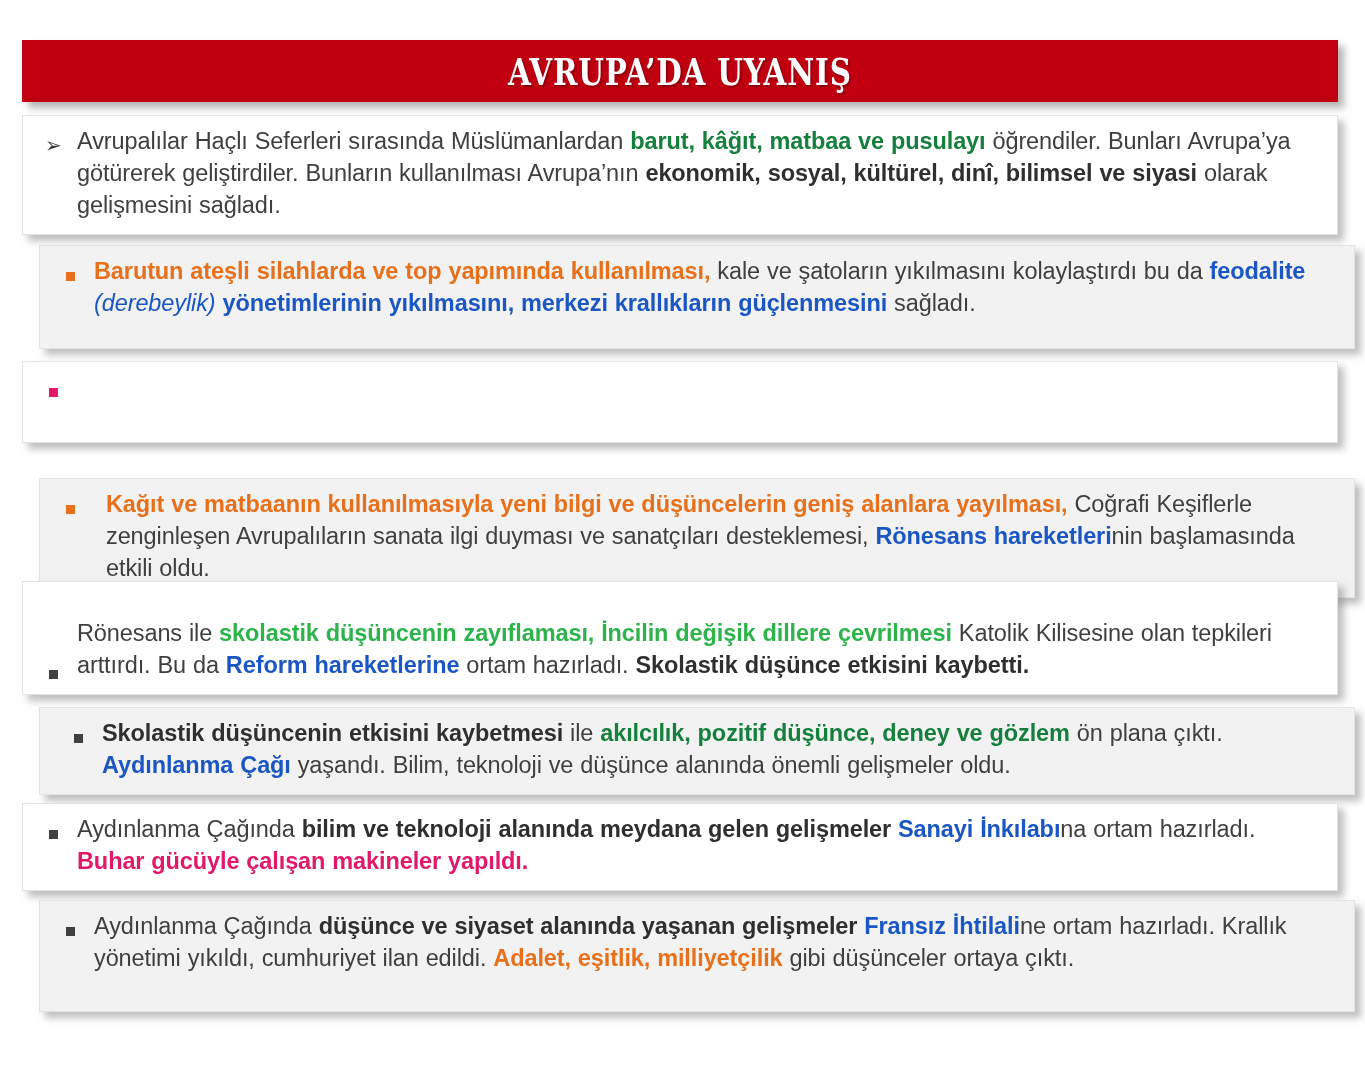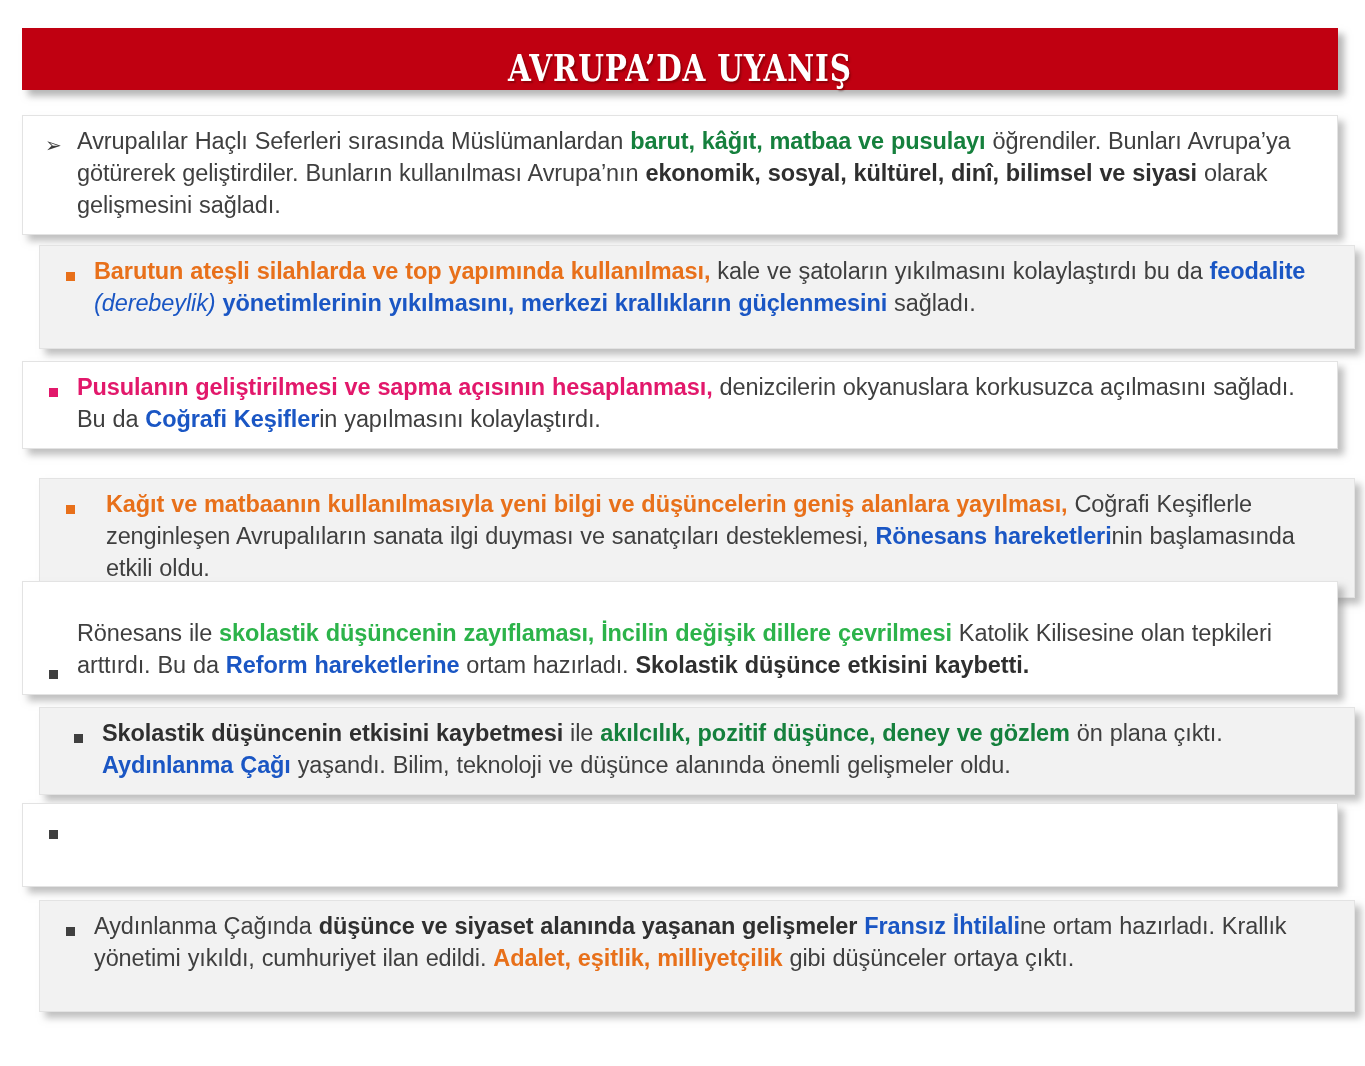--- a/index.html
+++ b/index.html
@@ -20,27 +20,27 @@
     width: 1365px;
     height: 1066px;
     padding: 0;
     box-sizing: border-box;
   }
 
   
   .title-banner {
     position: absolute;
     left: 22px;
-    top: 28px;
+    top: 40px;
     width: 1316px;
     height: 62px;
     background: #C00011;
     box-shadow: 6px 6px 7px rgba(120,120,120,0.55);
     display: flex;
-    align-items: flex-end;
+    align-items: center;
     justify-content: center;
   }
   .title-text {
     font-family: "DejaVu Serif", serif;
     font-weight: bold;
     font-size: 38px;
     letter-spacing: 1px;
     color: #ffffff;
     text-transform: uppercase;
     font-stretch: condensed;
@@ -122,36 +122,36 @@
       <div class="box" style="top: 115px; min-height: 118px;">
         <div class="bullet"><span class="arrow" style="color: rgb(59, 59, 59);">➢</span></div>
         <div class="text"><span class="c-plain">Avrupalılar Haçlı Seferleri sırasında Müslümanlardan </span><span class="c-red">barut, kâğıt, matbaa ve pusulayı</span><span class="c-plain"> öğrendiler. Bunları Avrupa’ya götürerek geliştirdiler. Bunların kullanılması Avrupa’nın </span><span class="c-dark">ekonomik, sosyal, kültürel, dinî, bilimsel ve siyasi</span><span class="c-plain"> olarak gelişmesini sağladı.</span></div>
       </div>
       <div class="box tint" style="top: 245px; min-height: 104px;">
         <div class="bullet"><span class="sq" style="background: rgb(232, 112, 26);"></span></div>
         <div class="text"><span class="c-orange">Barutun ateşli silahlarda ve top yapımında kullanılması,</span><span class="c-plain"> kale ve şatoların yıkılmasını kolaylaştırdı bu da </span><span class="c-blue">feodalite</span><span class="c-blue-i"> (derebeylik)</span><span class="c-blue"> yönetimlerinin yıkılmasını, merkezi krallıkların güçlenmesini</span><span class="c-plain"> sağladı.</span></div>
       </div>
       <div class="box" style="top: 361px; min-height: 82px;">
         <div class="bullet"><span class="sq" style="background: rgb(226, 24, 107);"></span></div>
-        <div class="text"><span class="c-pink">Pusulanın geliştirilmesi ve sapma açısının hesaplanması,</span><span class="c-plain"> denizcilerin okyanuslara korkusuzca açılmasını sağladı.  Bu da </span><span class="c-blue">Coğrafi Keşifler</span><span class="c-plain">in yapılmasını kolaylaştırdı.</span></div>
       </div>
       <div class="box tint" style="top: 478px; min-height: 114px; gap: 12px;">
         <div class="bullet"><span class="sq" style="background: rgb(232, 112, 26);"></span></div>
         <div class="text"><span class="c-orange">Kağıt ve matbaanın kullanılmasıyla yeni bilgi ve düşüncelerin geniş alanlara yayılması,</span><span class="c-plain"> Coğrafi Keşiflerle zenginleşen Avrupalıların sanata ilgi duyması ve sanatçıları desteklemesi,  </span><span class="c-blue">Rönesans hareketleri</span><span class="c-plain">nin başlamasında etkili oldu.</span></div>
       </div>
       <div class="box" style="top: 581px; min-height: 114px; align-items: flex-end;">
         <div class="bullet"><span class="sq" style="background: rgb(64, 64, 64);"></span></div>
         <div class="text"><span class="c-plain">Rönesans ile </span><span class="c-green">skolastik düşüncenin zayıflaması, İncilin değişik dillere çevrilmesi</span><span class="c-plain"> Katolik Kilisesine olan tepkileri arttırdı.  Bu da </span><span class="c-blue">Reform hareketlerine</span><span class="c-plain"> ortam hazırladı. </span><span class="c-dark">Skolastik düşünce etkisini kaybetti.</span></div>
       </div>
       <div class="box tint" style="top: 707px; min-height: 84px; padding-left: 24px;">
         <div class="bullet"><span class="sq" style="background: rgb(64, 64, 64);"></span></div>
         <div class="text"><span class="c-dark">Skolastik düşüncenin etkisini kaybetmesi</span><span class="c-plain"> ile </span><span class="c-red">akılcılık, pozitif düşünce, deney ve gözlem</span><span class="c-plain"> ön plana çıktı. </span><span class="c-blue">Aydınlanma Çağı</span><span class="c-plain"> yaşandı. Bilim, teknoloji ve düşünce alanında önemli gelişmeler oldu.</span></div>
       </div>
       <div class="box" style="top: 803px; min-height: 84px;">
         <div class="bullet"><span class="sq" style="background: rgb(64, 64, 64);"></span></div>
+        <div class="text"><span class="c-plain">Aydınlanma Çağında </span><span class="c-dark">bilim ve teknoloji alanında meydana gelen gelişmeler</span><span class="c-plain"> </span><span class="c-blue">Sanayi İnkılabı</span><span class="c-plain">na ortam hazırladı. </span><span class="c-pink">Buhar gücüyle çalışan makineler yapıldı.</span></div>
       </div>
       <div class="box tint" style="top: 900px; min-height: 112px;">
         <div class="bullet"><span class="sq" style="background: rgb(64, 64, 64);"></span></div>
         <div class="text"><span class="c-plain">Aydınlanma Çağında </span><span class="c-dark">düşünce ve siyaset alanında yaşanan gelişmeler</span><span class="c-plain"> </span><span class="c-blue">Fransız İhtilali</span><span class="c-plain">ne ortam hazırladı. Krallık yönetimi yıkıldı, cumhuriyet ilan edildi. </span><span class="c-orange">Adalet, eşitlik, milliyetçilik</span><span class="c-plain"> gibi düşünceler ortaya çıktı.</span></div>
       </div>
     </div>
 
 </div>
 
 </body></html>

